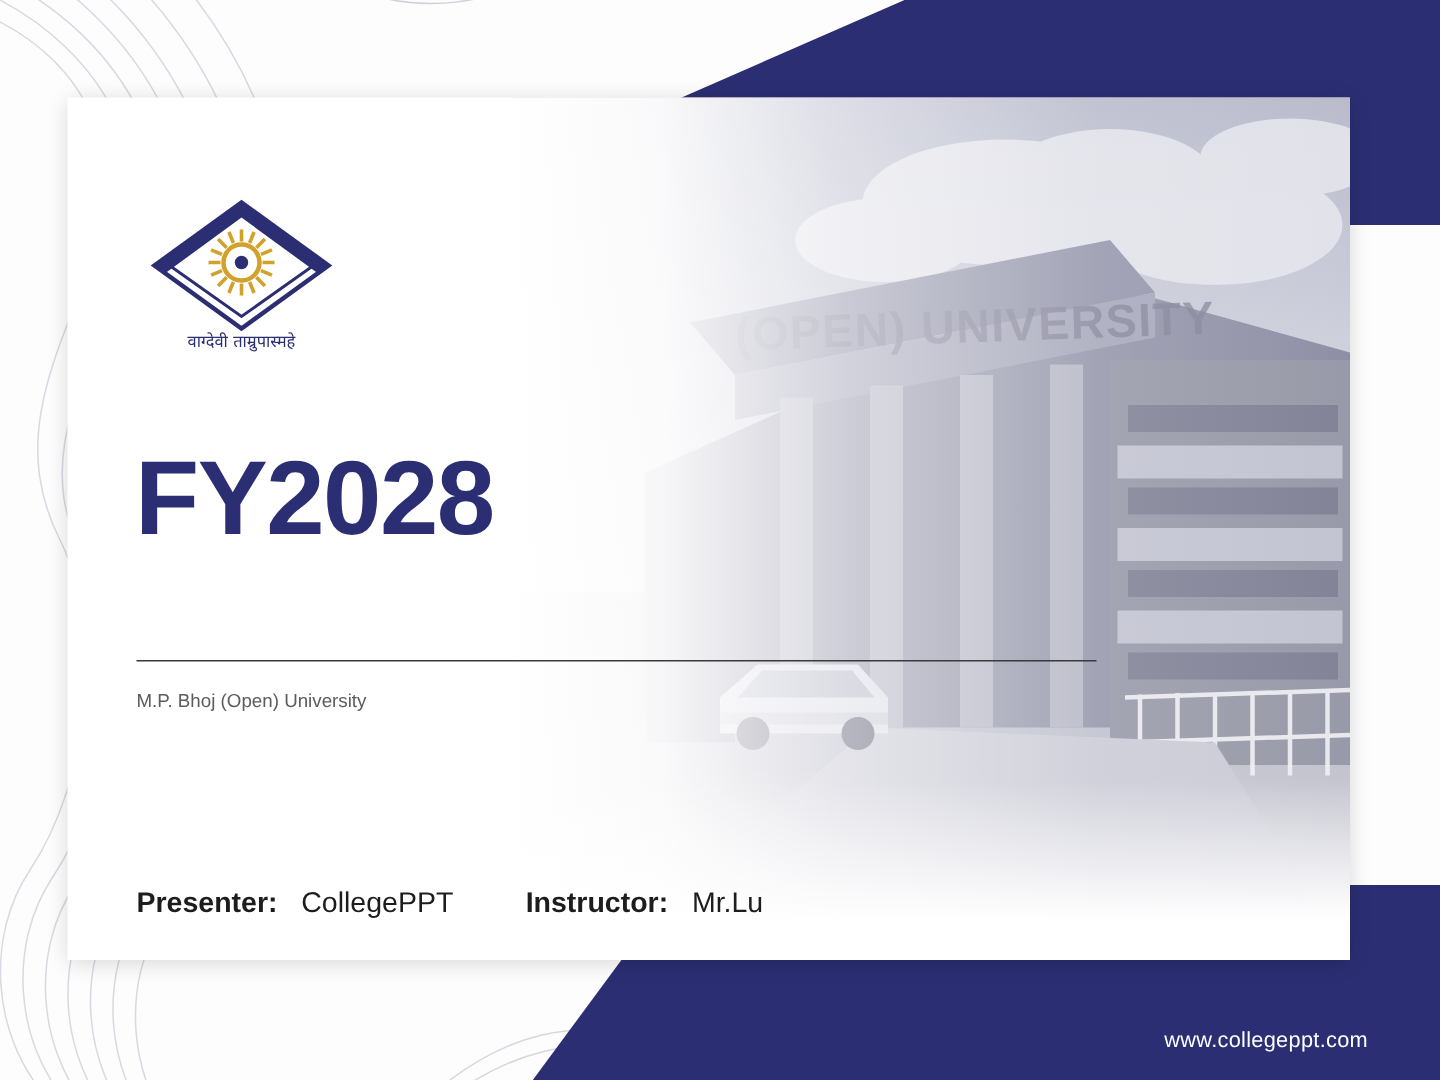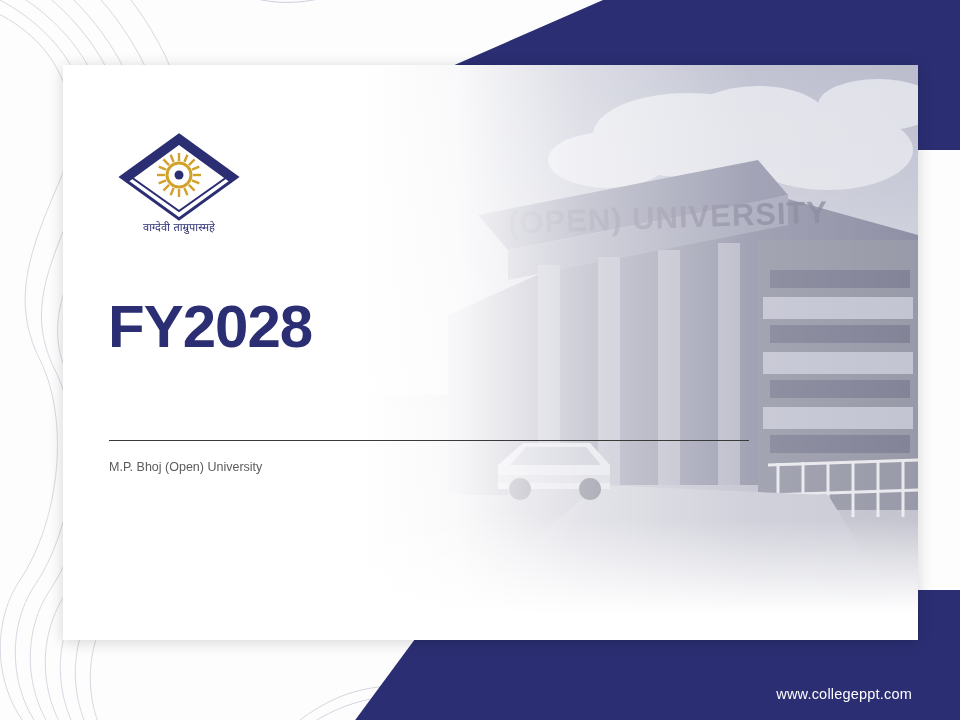--- a/index.html
+++ b/index.html
@@ -53,21 +53,21 @@
     bottom: 0;
     width: 960px;
     height: 130px;
     background: #2b2e72;
     clip-path: polygon(37% 100%, 47% 0%, 100% 0%, 100% 100%);
   }
 
   
   .card {
     position: absolute;
-    left: 63px;
+    left: 45px;
     top: 65px;
     width: 855px;
     height: 575px;
     background: #ffffff;
     box-shadow: 0 2px 14px rgba(0,0,0,0.16);
     overflow: hidden;
   }
 
   
   .photo {
@@ -119,21 +119,21 @@
     top: 60px;
     width: 136px;
     height: 120px;
   }
 
   
   .year {
     position: absolute;
     left: 45px;
     top: 227px;
-    font-size: 60px;
+    font-size: 70px;
     font-weight: bold;
     color: #2b2e72;
     letter-spacing: -1px;
     text-align: right;
   }
   .title {
     position: absolute;
     left: 45px;
     top: 300px;
     font-size: 45px;
@@ -342,16 +342,25 @@
         <circle cx="0" cy="0" r="4.5" fill="#2b2e72"></circle>
       </g>
 
       <text x="68" y="106" text-anchor="middle" font-family="'DejaVu Sans', sans-serif" font-size="11" fill="#2b2e72">वाग्देवी ताम्रुपास्महे</text>
     </svg>
 
     <div class="year">FY2028</div>
     <div class="rule"></div>
     <div class="subtitle">M.P. Bhoj (Open) University</div>
 
+    <div class="footer-line">
+      <span class="lbl">Presenter:</span>
+      <span>&nbsp;</span>
+      <span class="val">CollegePPT</span>
+      <span class="gap"></span>
+      <span class="lbl">Instructor:</span>
+      <span>&nbsp;</span>
+      <span class="val">Mr.Lu</span>
+    </div>
   </div>
 
   <div class="website">www.collegeppt.com</div>
 </div>
 
 </body></html>

